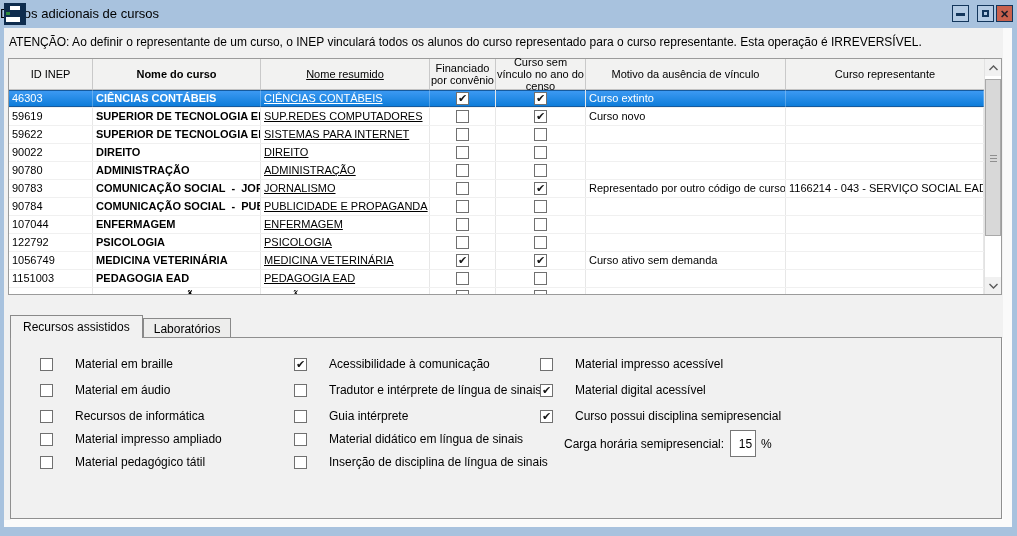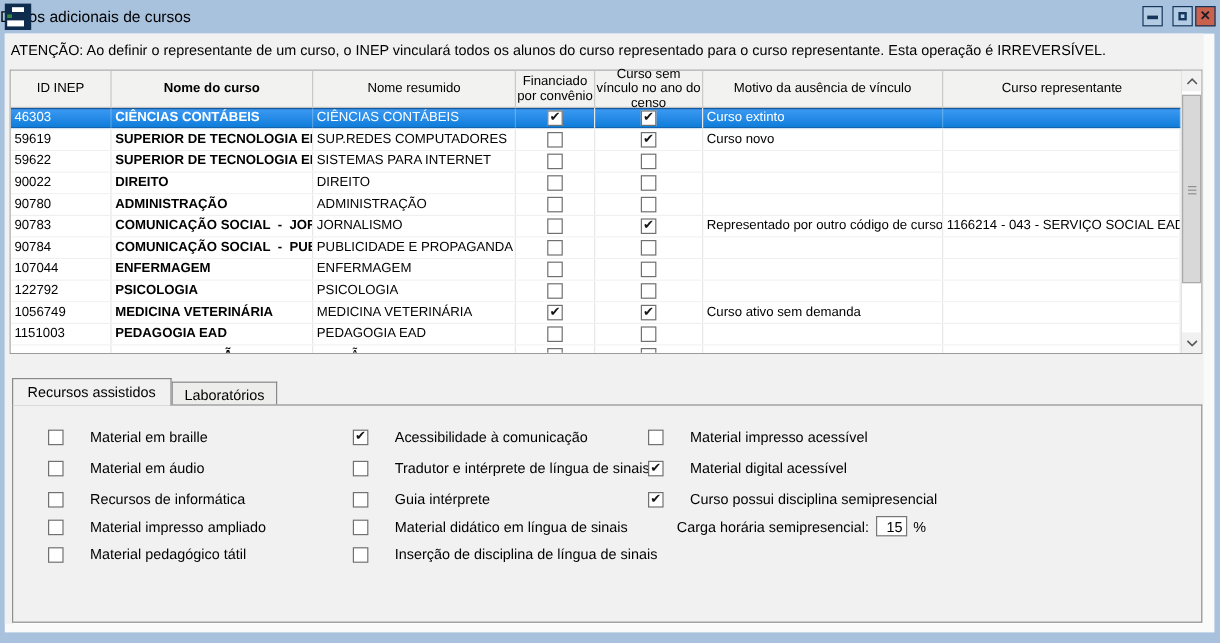--- a/index.html
+++ b/index.html
@@ -21,21 +21,21 @@
   .wc.min .g{position:absolute;left:3px;top:7px;width:9px;height:3px;background:#13365c;}
   .wc.max .g{position:absolute;left:4px;top:4px;width:7px;height:7px;border:2px solid #13365c;box-sizing:border-box;}
   
   .content{position:absolute;left:4px;top:28px;right:5px;bottom:9px;background:#fafafa;}
   .form{position:absolute;left:0;top:0;right:9px;bottom:7px;background:#f1f1f1;}
   .warning{position:absolute;left:5px;top:7px;font-size:12px;color:#000;white-space:pre;}
   
   .table{position:absolute;left:4px;top:30px;width:994px;height:237px;background:#fff;border:1px solid #9b9b9b;box-sizing:border-box;}
   .ghead{position:absolute;left:0;top:0;right:17px;height:31px;display:flex;background:#f2f2f1;border-bottom:1px solid #c3c3c3;box-sizing:border-box;}
   .hcell{font-size:11px;line-height:12px;display:flex;align-items:center;justify-content:center;text-align:center;border-right:1px solid #c9c9c9;box-sizing:border-box;color:#000;}
-  .c0{width:84px;} .c1{width:168px;font-weight:bold;} .c2{width:169px;} .c3{width:66px;} .c4{width:90px;} .c5{width:200px;} .c6{flex:1;border-right:none;}
+  .c0{width:84px;} .c1{width:168px;font-weight:bold;} .c2{width:169px;text-decoration:underline;} .c3{width:66px;} .c4{width:90px;} .c5{width:200px;} .c6{flex:1;border-right:none;}
   .gbody{position:absolute;left:0;top:31px;right:17px;bottom:0;overflow:hidden;background:#fff;}
   .trow{display:flex;height:18px;border-bottom:1px solid #f0f0f0;box-sizing:border-box;background:#fff;}
   .tcell{font-size:11px;line-height:17px;padding-left:3px;white-space:pre;overflow:hidden;border-right:1px solid #e7e7e7;box-sizing:border-box;color:#000;}
   .ccell{display:flex;align-items:center;justify-content:center;padding:0;border-right:1px solid #e7e7e7;box-sizing:border-box;overflow:hidden;}
   .trow.sel{background:linear-gradient(#3f9bf4,#0b7bd8);color:#fff;box-shadow:inset 0 1px 0 #155a9e, inset 0 -1px 0 #155a9e;}
   .trow.sel .tcell{color:#fff;border-right-color:rgba(255,255,255,.25);}
   .cbx{width:13px;height:13px;background:#fff;border:1px solid #707070;box-sizing:border-box;font-size:11px;line-height:11px;text-align:center;color:#151515;flex:0 0 auto;}
   .hint{display:inline-block;font-size:11px;line-height:17px;}
   
   .vscroll{position:absolute;top:0;right:0;width:17px;height:100%;background:#ffffff;border-left:1px solid #e2e2e2;box-sizing:border-box;}
@@ -43,21 +43,21 @@
   .sarrow.up{top:0;} .sarrow.down{bottom:0;}
   .sthumb{position:absolute;left:0;top:20px;width:16px;height:157px;background:#d8d8d8;border:1px solid #a9a9a9;box-sizing:border-box;}
   .grip{position:absolute;left:4px;top:50%;width:7px;height:1px;background:#8f8f8f;box-shadow:0 -3px 0 #8f8f8f,0 3px 0 #8f8f8f;}
   
   .tabs{position:absolute;left:6px;top:287px;height:23px;display:flex;align-items:flex-end;}
   .tab{height:20px;background:#ededec;border:1px solid #898989;border-bottom:none;box-sizing:border-box;font-size:12px;padding:0 10px;display:flex;align-items:center;color:#000;position:relative;}
   .tab.active{height:23px;background:#f1f1f1;z-index:3;padding:0 12px;}
   .panel{position:absolute;left:6px;top:309px;width:992px;height:182px;background:#f1f1f1;border:1px solid #8f8f8f;box-sizing:border-box;box-shadow:1px 1px 0 0 #fdfdfd;}
   .pitem{position:absolute;display:flex;align-items:center;gap:22px;height:14px;font-size:12px;color:#000;}
   .carga{position:absolute;left:553px;top:92px;display:flex;align-items:center;font-size:12px;color:#000;}
-  .carga-input{width:26px;height:17px;border:1px solid #767676;box-sizing:border-box;font-size:12px;font-family:"Liberation Sans",sans-serif;text-align:right;padding:0 3px 0 0;background:#fff;margin-left:6px;}
+  .carga-input{width:26px;height:27px;border:1px solid #767676;box-sizing:border-box;font-size:12px;font-family:"Liberation Sans",sans-serif;text-align:right;padding:0 3px 0 0;background:#fff;margin-left:6px;}
   .unit{margin-left:5px;}
 </style>
 </head>
 <body>
 
 <div class="window">
   <div class="titlebar">
     <div class="app-icon">
       <span class="bar1"></span>
       <span class="sq"></span>

